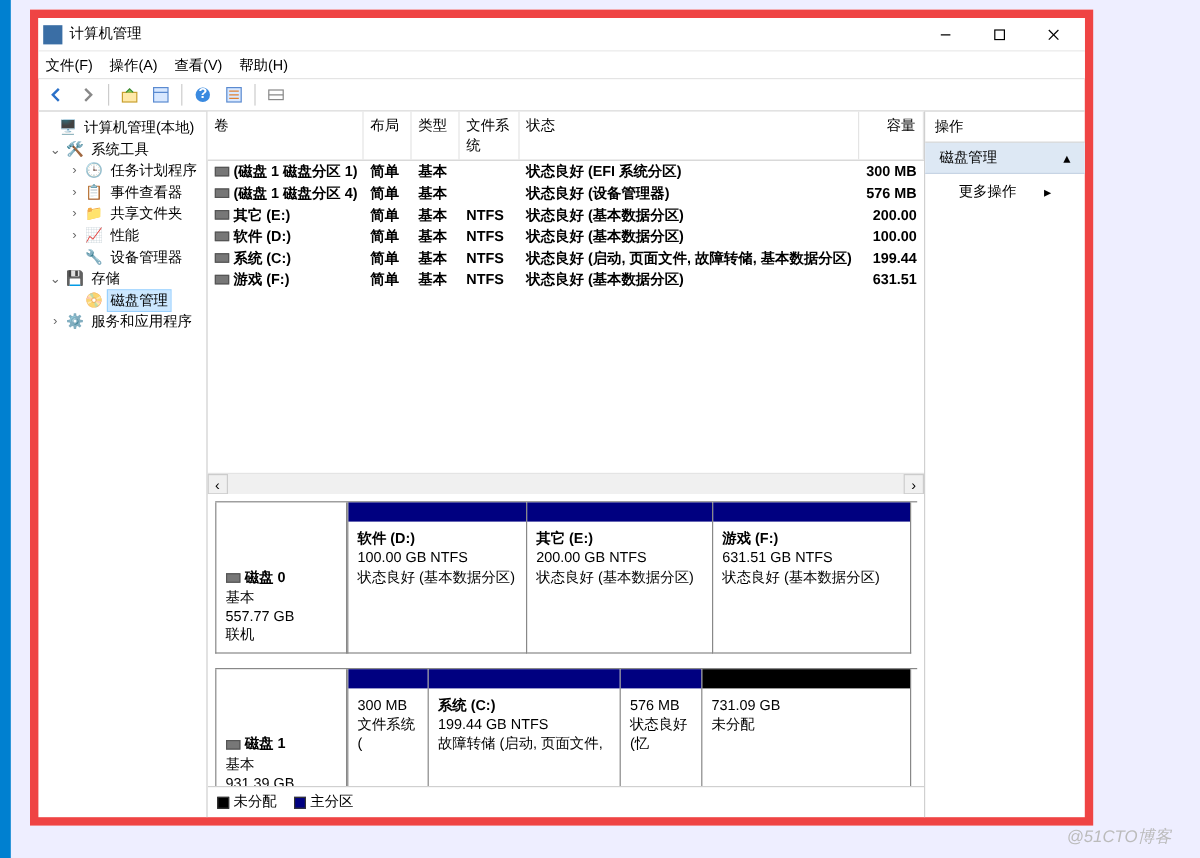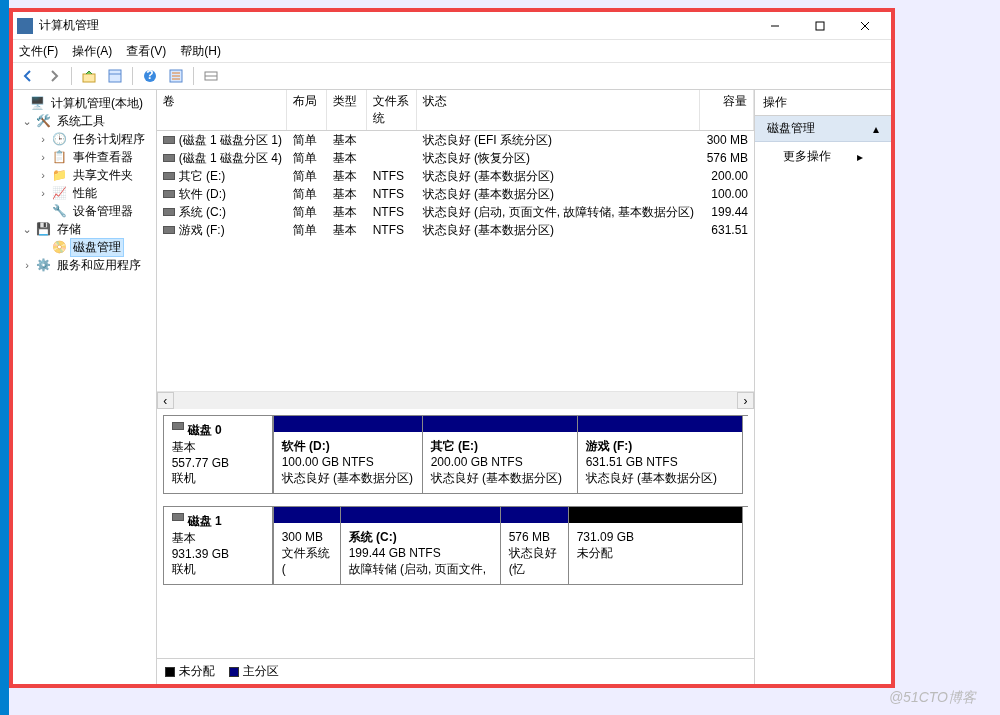--- a/index.html
+++ b/index.html
@@ -1,19 +1,19 @@
 <!DOCTYPE html>
 <html><head>
 <meta charset="utf-8">
 <style>
   * { box-sizing: border-box; font-family: "Microsoft YaHei", "Segoe UI", sans-serif; font-size: 12px; }
   html, body { margin:0; padding:0; background:#fff; }
   .stage { position:relative; width:1000px; height:715px; background:#eef; }
   .taskbar-left { position:absolute; left:0; top:0; width:9px; height:715px; background:#0080d0; }
-  .window { position:absolute; left:9px; top:8px; width:886px; height:680px; background:#fff; border:4px solid #ef4444; }
+  .window { position:absolute; left:25px; top:8px; width:886px; height:680px; background:#fff; border:7px solid #ef4444; }
   .titlebar { height:28px; display:flex; align-items:center; padding:0 4px; background:#fff; border-bottom:1px solid #e4e4e4;}
   .titlebar .ticon { width:16px; height:16px; background:#3a6ea5; margin-right:6px; display:inline-block;}
   .titlebar .ttext { flex:1; }
   .winbtns { display:flex; }
   .winbtn { width:45px; height:28px; display:flex; align-items:center; justify-content:center; }
   .winbtn svg { width:10px; height:10px; }
   .menubar { height:22px; display:flex; align-items:center; padding:2px 6px; gap:14px; background:#fff; }
   .toolbar { height:28px; display:flex; align-items:center; padding:2px 4px; border-top:1px solid #e4e4e4; border-bottom:1px solid #d0d0d0; gap:4px;}
   .tbtn { width:22px; height:22px; display:flex; align-items:center; justify-content:center; border:1px solid transparent;}
   .tbtn svg { width:16px; height:16px; }
@@ -22,30 +22,30 @@
   .tree { width:195px; border-right:1px solid #d0d0d0; padding:4px 0; overflow:hidden;}
   .node { display:flex; align-items:center; height:18px; padding-right:4px; white-space:nowrap;}
   .twist { width:12px; text-align:center; color:#666; font-size:11px;}
   .nicon { width:16px; height:14px; margin:0 3px; display:inline-flex; align-items:center; justify-content:center;}
   .node.sel .lbl { background:#cce8ff; outline:1px solid #99d1ff;}
   .lbl { padding:0 2px;}
   .center { flex:1; display:flex; flex-direction:column; border-right:1px solid #d0d0d0;}
   .vol-head { display:flex; border-bottom:1px solid #d0d0d0; background:#fff;}
   .vh { padding:3px 6px; border-right:1px solid #e4e4e4;}
   .vol-body { flex:0 0 260px; overflow:hidden; }
-  .vrow { display:flex; height:18px; align-items:center;}
+  .vrow { display:flex; height:18px; align-items:center;font-weight:bold;}
   .vcell { padding:1px 6px; overflow:hidden; white-space:nowrap;}
   .diskicon { display:inline-block; width:12px; height:8px; background:#777; margin-right:4px; vertical-align:middle; border:1px solid #555;}
   .hscroll { height:18px; display:flex; align-items:center; border-top:1px solid #e4e4e4;}
   .hs-arrow { width:17px; height:17px; background:#f0f0f0; border:1px solid #ccc; display:flex; align-items:center; justify-content:center;}
   .hs-track { flex:1; height:17px; background:#f0f0f0;}
   .diagram { flex:1; overflow:auto; background:#fff; padding:6px;}
   .diskblock { display:flex; margin-bottom:12px; border-top:1px solid #888;}
   .diskinfo { width:110px; padding:6px 8px; border:1px solid #888; border-top:none;}
-  .diskinfo .dname{ font-weight:bold; display:flex; }
+  .diskinfo .dname{ font-weight:bold; display:flex; align-items:center;margin-top:48px;}
   .parts { flex:1; display:flex; }
   .partheader { height:16px; background:#000080;}
   .partheader.black { background:#000;}
   .partcol { border:1px solid #888; border-top:none; display:flex; flex-direction:column;}
   .partcol:not(:first-child){ border-left:none;}
   .partbody { flex:1; padding:6px 8px; font-size:11.5px; line-height:1.35;}
   .partbody .pn { font-weight:bold;}
   .legend { border-top:1px solid #d0d0d0; padding:4px 8px; display:flex; gap:14px; align-items:center;}
   .lg { display:flex; align-items:center; gap:4px;}
   .sw { width:10px; height:10px; border:1px solid #333;}
@@ -212,21 +212,21 @@
               <div class="vcell c-typ">基本</div>
               <div class="vcell c-fs"></div>
               <div class="vcell c-st">状态良好 (EFI 系统分区)</div>
               <div class="vcell c-cap">300 MB</div>
             </div>
             <div class="vrow">
               <div class="vcell c-vol"><span class="diskicon"></span>(磁盘 1 磁盘分区 4)</div>
               <div class="vcell c-lay">简单</div>
               <div class="vcell c-typ">基本</div>
               <div class="vcell c-fs"></div>
-              <div class="vcell c-st">状态良好 (恢复分区)</div>
+              <div class="vcell c-st">状态良好 (设备管理器)</div>
               <div class="vcell c-cap">576 MB</div>
             </div>
             <div class="vrow">
               <div class="vcell c-vol"><span class="diskicon"></span>其它 (E:)</div>
               <div class="vcell c-lay">简单</div>
               <div class="vcell c-typ">基本</div>
               <div class="vcell c-fs">NTFS</div>
               <div class="vcell c-st">状态良好 (基本数据分区)</div>
               <div class="vcell c-cap">200.00</div>
             </div>

